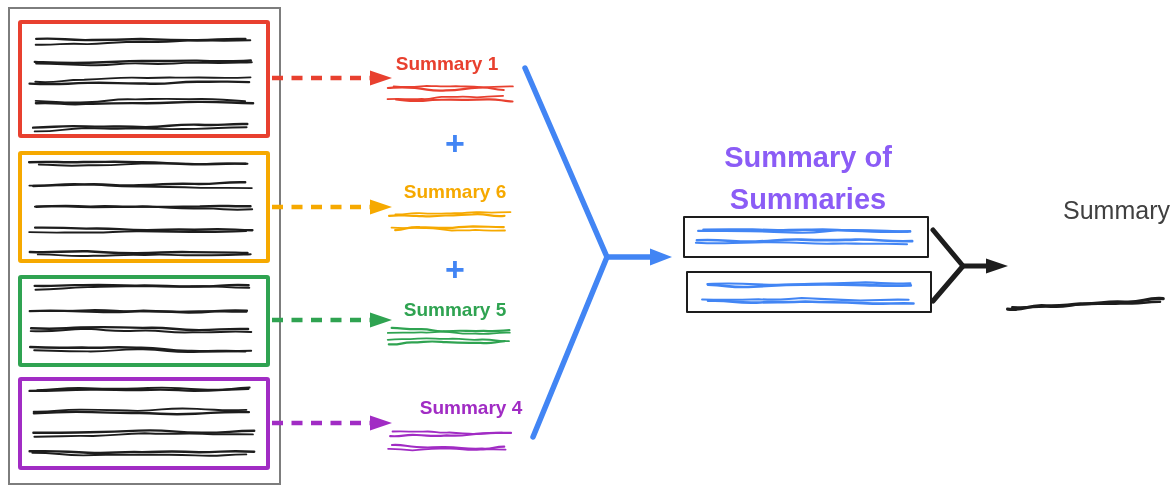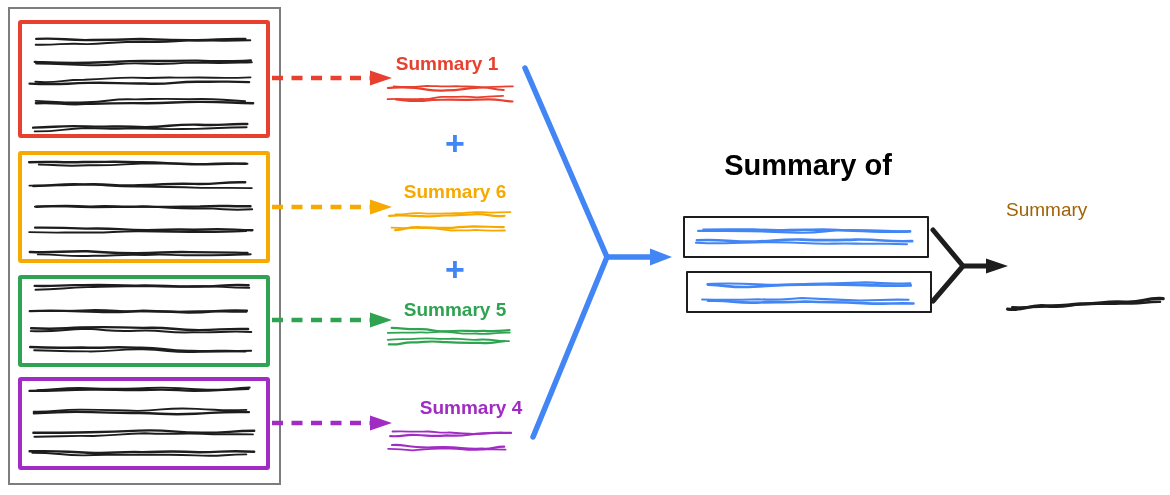--- a/index.html
+++ b/index.html
@@ -6,21 +6,21 @@
   .canvas{position:relative;width:1170px;height:495px;background:#ffffff;
           font-family:"Liberation Sans",sans-serif;overflow:hidden;}
   .abs{position:absolute;}
   .outer-box{border:2px solid #7d7d7d;background:#ffffff;box-sizing:border-box;}
   .doc-box{border:4px solid;border-radius:3px;background:#ffffff;box-sizing:border-box;}
   .mini-box{border:2.5px solid #1d1d1d;border-radius:1px;background:#ffffff;box-sizing:border-box;}
   .s-label{font-size:19px;font-weight:600;text-align:center;line-height:24px;white-space:nowrap;}
   .plus{font-size:34px;font-weight:700;text-align:center;line-height:34px;}
   .sos-title{font-size:29px;font-weight:700;text-align:center;line-height:42px;}
   .sos-title span{display:block;}
-  .final-label{font-size:19px;font-weight:500;text-align:left;line-height:30px;color:#a16207;}
+  .final-label{font-size:25px;font-weight:500;text-align:right;line-height:30px;color:#404040;}
   .final-label span{display:block;white-space:nowrap;}
   svg.scribble, svg.arrow{overflow:visible;display:block;}
 </style>
 </head>
 <body>
 
 <div class="canvas">
 
   <div class="abs outer-box" style="left:8px;top:7px;width:273px;height:478px;"></div>
 
@@ -132,22 +132,23 @@
       <path d="M8.0,19.0 C20.3,18.4 20.3,20.4 32.6,21.0 C45.5,22.1 45.5,21.2 58.3,21.2 C78.2,20.9 78.2,23.6 98.0,22.7 C109.1,23.5 109.1,20.7 120.2,20.7" fill="none" stroke="currentColor" stroke-width="2.20" stroke-linecap="round"></path>
       <path d="M4.1,22.8 C16.3,22.6 16.3,24.2 28.5,24.3 C45.5,23.1 45.5,22.1 62.6,22.7 C79.4,22.2 79.4,24.8 96.2,23.7 C108.9,23.3 108.9,23.0 121.6,23.7" fill="none" stroke="currentColor" stroke-width="1.76" stroke-linecap="round"></path>
     </svg>
 
   <svg class="abs arrow" style="left: 500px; top: 55px; color: rgb(66, 133, 244);" width="185" height="395">
     <path d="M25,13 L107,202 L33,382" fill="none" stroke="currentColor" stroke-width="5.5" stroke-linecap="round" stroke-linejoin="round"></path>
     <line x1="107" y1="202" x2="152" y2="202" stroke="currentColor" stroke-width="5.5" stroke-linecap="round"></line>
     <polygon points="150,193.5 172,202 150,210.5" fill="currentColor"></polygon>
   </svg>
 
-  <div class="abs sos-title" style="left: 688px; top: 144px; width: 240px; color: #000000;">
+  <div class="abs sos-title" style="left: 688px; top: 136px; width: 240px; color: #8b5cf6;">
     <span>Summary of</span>
+    <span>Summaries</span>
   </div>
 
   <div class="abs mini-box" style="left:683px;top:216px;width:246px;height:42px;">
     <svg class="scribble" style="margin: 2px 0px 0px 1px; color: rgb(66, 133, 244);" width="240" height="35">
         <path d="M17.5,9.7 C45.4,9.2 45.4,9.3 73.4,9.8 C99.6,11.1 99.6,9.5 125.8,9.8 C146.5,9.0 146.5,10.1 167.1,10.8 C195.6,11.5 195.6,12.3 224.1,11.4" fill="none" stroke="currentColor" stroke-width="2.60" stroke-linecap="round"></path>
         <path d="M12.1,10.9 C38.2,10.8 38.2,11.1 64.2,11.1 C87.8,11.9 87.8,11.8 111.3,12.6 C138.4,13.3 138.4,9.8 165.4,10.0 C193.5,10.1 193.5,10.7 221.7,11.7" fill="none" stroke="currentColor" stroke-width="2.08" stroke-linecap="round"></path>
         <path d="M10.9,20.2 C40.1,19.2 40.1,21.8 69.3,21.6 C92.3,20.5 92.3,19.3 115.3,19.6 C142.2,20.7 142.2,20.4 169.2,19.6 C197.7,19.2 197.7,22.1 226.2,21.1" fill="none" stroke="currentColor" stroke-width="2.60" stroke-linecap="round"></path>
         <path d="M9.9,22.7 C39.1,24.0 39.1,22.8 68.3,22.4 C92.5,21.7 92.5,22.2 116.7,23.0 C143.1,24.4 143.1,23.2 169.5,23.6 C195.3,24.3 195.3,23.1 221.0,24.2" fill="none" stroke="currentColor" stroke-width="2.08" stroke-linecap="round"></path>
       </svg>
   </div>

